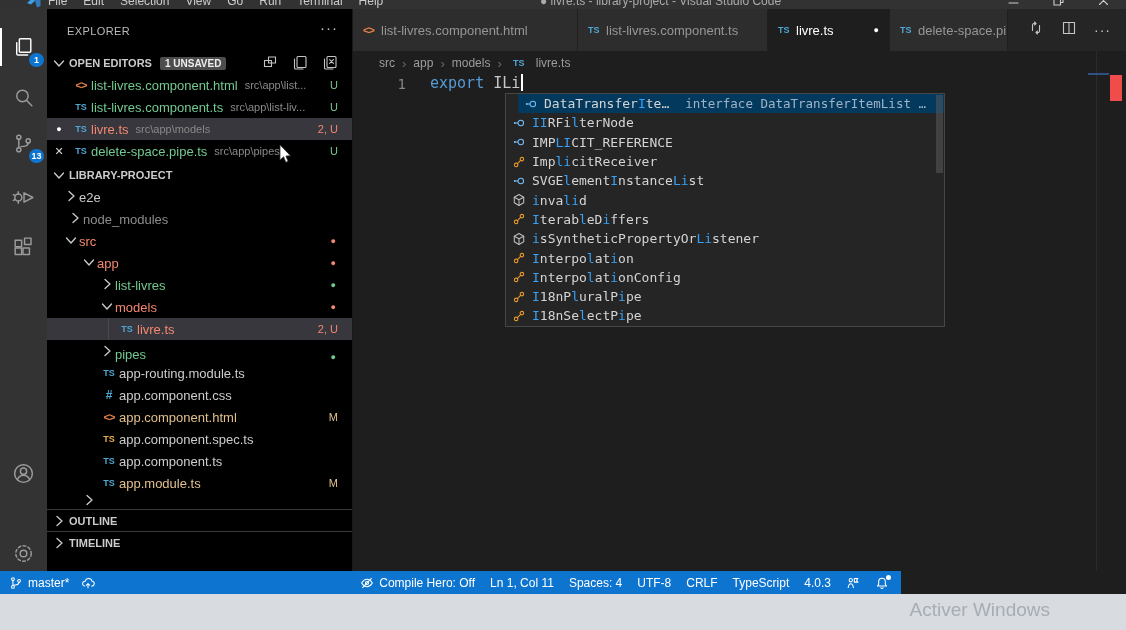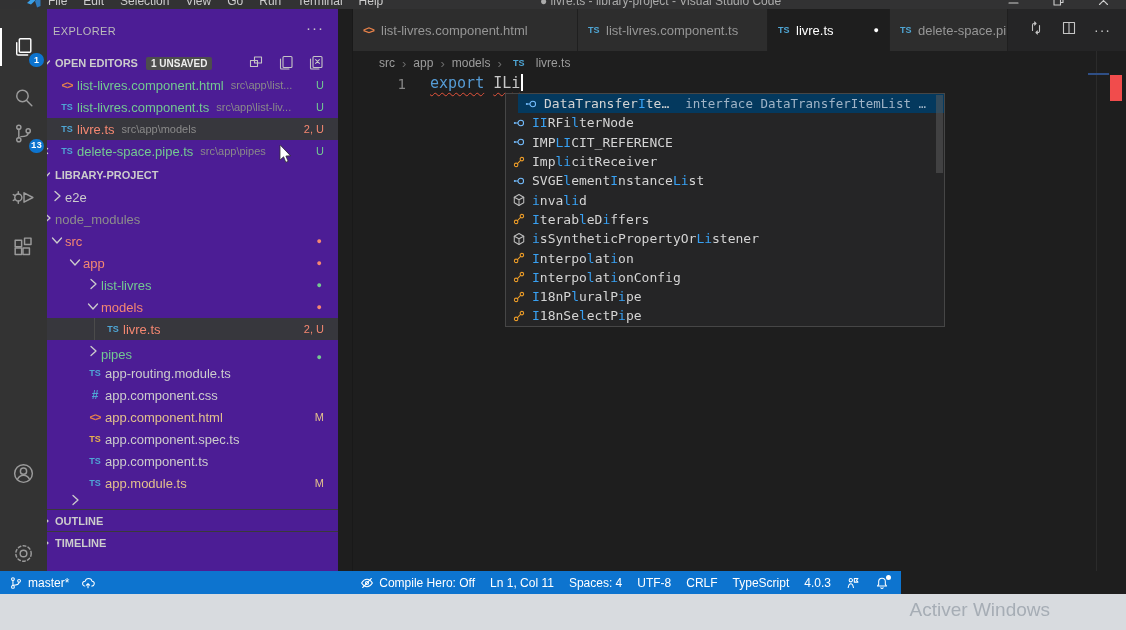--- a/index.html
+++ b/index.html
@@ -20,21 +20,21 @@
   
   .activitybar{position:absolute;left:0;top:9px;width:47px;height:562px;background:#333333;z-index:10;}
   .ab-item{position:absolute;left:0;width:47px;height:48px;display:flex;align-items:center;justify-content:center;}
   .ab-item svg{width:25px;height:25px;stroke:#9b9b9b;stroke-width:1.4;}
   .ab-item.active svg{stroke:#fdfdfd;}
   .ab-item.active::before{content:"";position:absolute;left:0;top:5px;bottom:5px;width:2px;background:#fff;}
   .ab-badge{position:absolute;right:3px;bottom:4px;background:#0d74cf;color:#fff;border-radius:9px;
             font-size:9px;min-width:11px;height:14px;line-height:14px;text-align:center;padding:0 2px;font-weight:bold;}
 
   
-  .sidebar{position:absolute;left:33px;top:9px;width:305px;height:562px;background:#4c1d95;overflow:hidden;z-index:9;}
+  .sidebar{position:absolute;left:47px;top:9px;width:305px;height:562px;background:#000000;overflow:hidden;z-index:9;}
   .sb-divider{position:absolute;left:352px;top:9px;width:1px;height:562px;background:#191919;z-index:11;}
   .sb-title{position:absolute;left:20px;top:16px;font-size:11px;color:#bbbbbb;letter-spacing:.4px;}
   .sb-ellipsis{position:absolute;right:14px;top:10px;color:#c5c5c5;font-size:15px;letter-spacing:1px;}
   .sec-head{display:flex;align-items:center;height:22px;font-size:11px;font-weight:bold;color:#cccccc;}
   .sec-head .chev{width:16px;height:16px;margin:0 2px 0 4px;flex:none;}
   .chev svg{width:16px;height:16px;stroke:#cccccc;stroke-width:1.3;}
   .oe-head{position:absolute;left:0;top:43px;right:0;}
   .oe-badge{background:#4d4d4d;color:#eee;font-size:10px;font-weight:bold;padding:1px 5px;border-radius:2px;margin-left:8px;}
   .oe-actions{margin-left:auto;display:flex;gap:14px;padding-right:14px;}
   .oe-actions svg{width:16px;height:16px;stroke:#c5c5c5;stroke-width:1.1;}
@@ -63,21 +63,21 @@
   .tab-actions{margin-left:auto;display:flex;align-items:center;gap:17px;padding-right:15px;}
   .tab-actions svg{width:16px;height:16px;stroke:#c5c5c5;stroke-width:1.1;}
   .tab-actions .more{color:#c5c5c5;font-size:14px;letter-spacing:1px;}
   .breadcrumbs{position:absolute;left:353px;top:51px;width:743px;height:24px;display:flex;align-items:center;
                padding-left:26px;box-sizing:border-box;font-size:12px;color:#9d9d9d;gap:7px;background:#1e1e1e;}
   .bc-sep{color:#6a6a6a;font-size:13px;}
   .lineno{position:absolute;left:390px;top:76px;width:16px;text-align:right;color:#858585;
           font:14px "DejaVu Sans Mono",monospace;}
   .codeline{position:absolute;left:430px;top:74px;font:15px "DejaVu Sans Mono",monospace;color:#c8c8c8;white-space:pre;}
   .tok-keyword{color:#569cd6;}
-  .squig{text-decoration:underline;text-decoration-style:wavy;text-decoration-color:#e4533b;text-decoration-thickness:1px;text-underline-offset:4px;}
+  .squig{text-decoration-style:wavy;text-decoration-color:#e4533b;text-decoration-thickness:1px;text-underline-offset:4px;}
   .caret{display:inline-block;width:2px;height:17px;background:#fff;vertical-align:-3px;margin-left:1px;}
 
   
   .suggest{position:absolute;left:505px;top:93px;width:440px;background:#252526;border:1px solid #464646;
            box-sizing:border-box;z-index:20;font:13px "DejaVu Sans Mono",monospace;}
   .sg-row{height:19.3px;display:flex;align-items:center;padding:0 4px;overflow:hidden;}
   .sg-row.selected{background:#04395e;margin-left:12px;}
   .sg-row svg{width:14px;height:14px;flex:none;margin:0 6px 0 2px;stroke-width:1.2;}
   .sg-label{color:#d4d4d4;white-space:pre;}
   .sg-label .hl{color:#38a1f3;}
@@ -153,21 +153,21 @@
           <path d="M5.5 7.5v10.4a1.3 1.3 0 0 0 1.3 1.3H16"></path>
         </svg>
         <span class="ab-badge">1</span>
       </div>
       <div class="ab-item" style="top: 64px;">
         <svg viewBox="0 0 24 24">
           <circle cx="11" cy="10.5" r="5.5"></circle>
           <path d="M15 14.8L20 20"></path>
         </svg>
       </div>
-      <div class="ab-item" style="top: 100px; font-family: Liberation Mono, monospace;">
+      <div class="ab-item" style="top: 110px;">
         <svg viewBox="0 0 24 24">
           <circle cx="7.5" cy="6" r="2"></circle>
           <circle cx="7.5" cy="18" r="2"></circle>
           <circle cx="16.5" cy="9.5" r="2"></circle>
           <path d="M7.5 8v8"></path>
           <path d="M16.5 11.5c0 2.6-4.2 3.5-7 3.5"></path>
         </svg>
         <span class="ab-badge">13</span>
       </div>
       <div class="ab-item" style="top: 164px;">
@@ -267,21 +267,21 @@
           </svg></span>
       <span>LIBRARY-PROJECT</span>
     </div>
     <div class="rows" id="tree-rows" style="top:177px">
         <div class="row" style="padding-left: 16px;">
           <span class="chev"><svg viewBox="0 0 16 16">
               <path d="M6 3.5l5 4.5-5 4.5"></path>
             </svg></span>
           <span class="st-default">e2e</span>
         </div>
-        <div class="row" style="padding-left: 6px;">
+        <div class="row" style="padding-left: 20px;">
           <span class="chev"><svg viewBox="0 0 16 16">
               <path d="M6 3.5l5 4.5-5 4.5"></path>
             </svg></span>
           <span class="st-ignored">node_modules</span>
         </div>
         <div class="row" style="padding-left: 16px;">
           <span class="chev"><svg viewBox="0 0 16 16">
               <path d="M3.5 6l4.5 5 4.5-5"></path>
             </svg></span>
           <span class="st-error">src</span>

